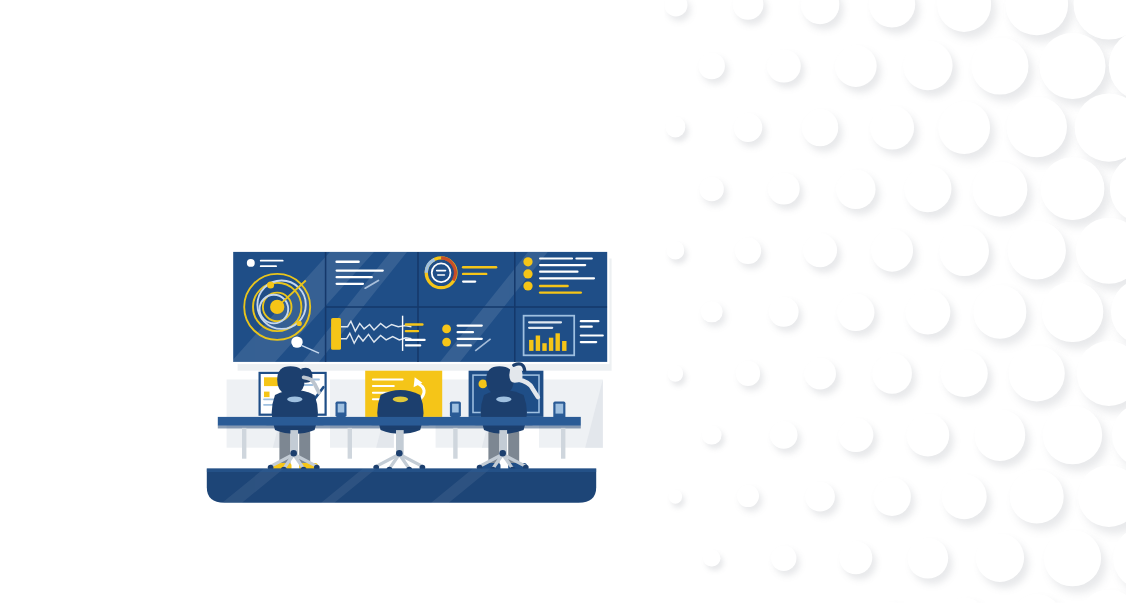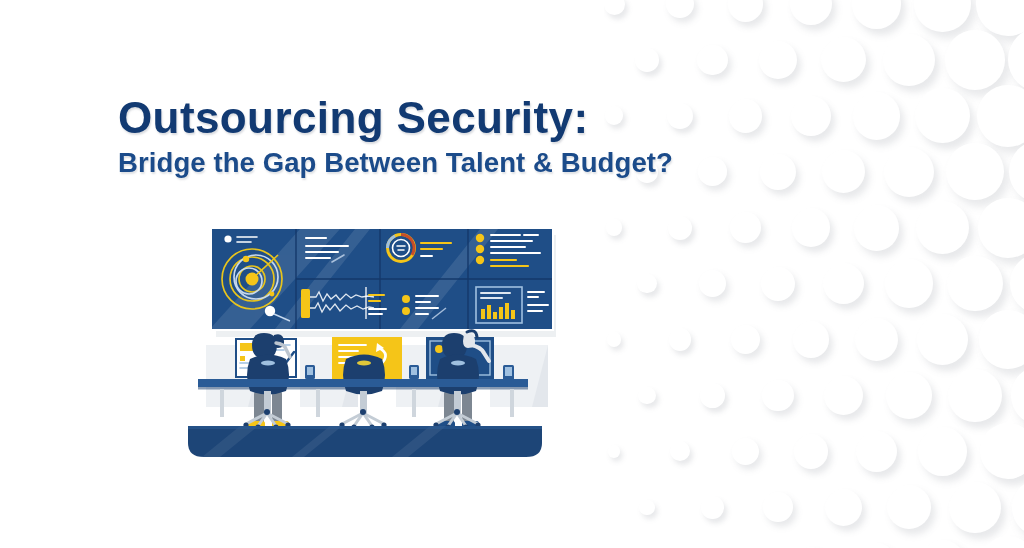--- a/index.html
+++ b/index.html
@@ -120,24 +120,20 @@
       <div class="bgdot" style="width: 36.9948px; height: 36.9948px; left: 221.19px; top: 488.768px; box-shadow: rgba(120, 125, 135, 0.17) 3.8px 5.2px 6.6px;"></div>
       <div class="bgdot" style="width: 44.1823px; height: 44.1823px; left: 283.221px; top: 485.174px; box-shadow: rgba(120, 125, 135, 0.17) 4.2px 5.7px 7.1px;"></div>
       <div class="bgdot" style="width: 51.3698px; height: 51.3698px; left: 345.253px; top: 481.58px; box-shadow: rgba(120, 125, 135, 0.17) 4.6px 6.1px 7.6px;"></div>
       <div class="bgdot" style="width: 56.7433px; height: 56.7433px; left: 408.191px; top: 478.894px; box-shadow: rgba(120, 125, 135, 0.17) 4.8px 6.4px 8px;"></div>
       <div class="bgdot" style="width: 32.6577px; height: 32.6577px; left: 190.546px; top: 546.855px; box-shadow: rgba(120, 125, 135, 0.17) 3.6px 5px 6.3px;"></div>
       <div class="bgdot" style="width: 39.8452px; height: 39.8452px; left: 252.577px; top: 543.261px; box-shadow: rgba(120, 125, 135, 0.17) 4px 5.4px 6.8px;"></div>
       <div class="bgdot" style="width: 47.0327px; height: 47.0327px; left: 314.609px; top: 539.667px; box-shadow: rgba(120, 125, 135, 0.17) 4.4px 5.8px 7.3px;"></div>
       <div class="bgdot" style="width: 54.2202px; height: 54.2202px; left: 376.64px; top: 536.074px; box-shadow: rgba(120, 125, 135, 0.17) 4.7px 6.3px 7.8px;"></div>
     </div>
 
-  <div id="headline-block">
-    <div id="title-main">Outsourcing Security:</div>
-    <div id="title-sub">Bridge the Gap Between Talent &amp; Budget?</div>
-  </div>
 
   <div id="illustration">
   <svg width="430" height="260" viewBox="0 0 430 260" xmlns="http://www.w3.org/2000/svg">
     <defs>
       <clipPath id="wallclip">
             <rect x="32" y="14" width="340" height="100" rx="1"></rect>
           </clipPath>
       <clipPath id="radclip">
             <rect x="32" y="14" width="84" height="100"></rect>
           </clipPath>

